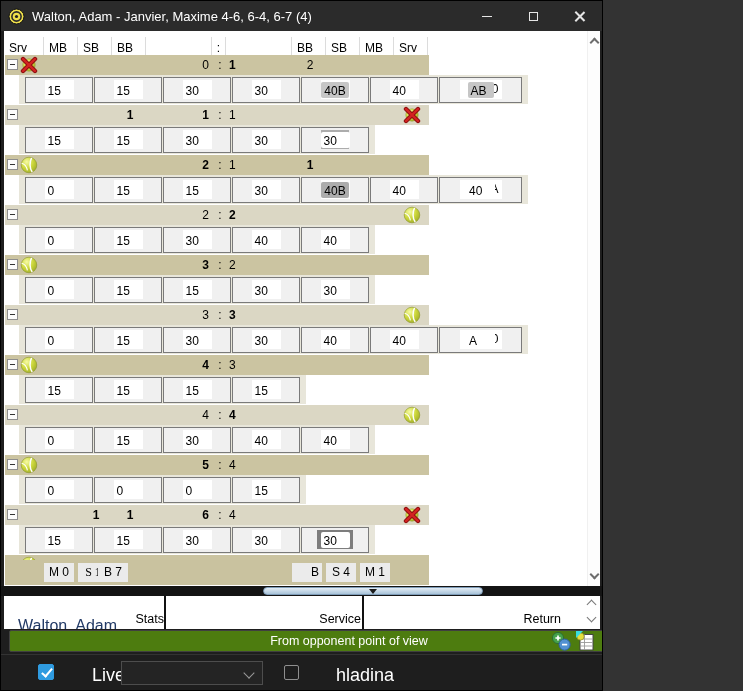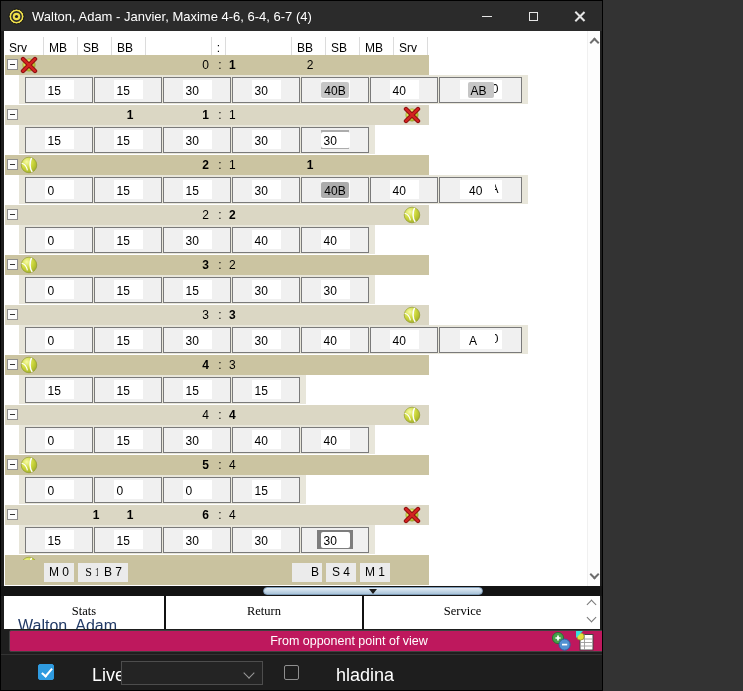--- a/index.html
+++ b/index.html
@@ -58,33 +58,33 @@
   .chev.down{transform:rotate(-45deg);bottom:8px;}
   
   .hstrip{position:relative;height:10px;background:#141414;}
   .hthumb{position:absolute;left:262px;top:1px;width:220px;height:8px;border-radius:4px;
           background:linear-gradient(#e3ecf4,#a9c4da);border:1px solid #7e9cb8;}
   .tri-down{position:absolute;left:50%;top:1px;margin-left:-4px;width:0;height:0;
             border-left:4px solid transparent;border-right:4px solid transparent;border-top:5px solid #1b1b1b;}
   
   .stats{position:relative;margin:0 2px 0 3px;height:33px;background:#fff;overflow:hidden;}
   .statshead{display:flex;height:21px;font-size:12.5px;}
-  .shcell{padding-top:8px;text-align:center;font-family:Liberation Serif, serif;}
+  .shcell{padding-top:16px;text-align:right;}
   .sh-stats{width:160px;}
   .sh-service{width:197px;}
   .sh-return{width:200px;}
   .sdiv{position:absolute;top:0;width:2px;height:33px;background:#111;}
   .partialrow{position:absolute;left:0;top:21px;width:700px;height:12px;overflow:hidden;}
   .partialname{position:absolute;left:14px;top:2px;color:#223a66;font-size:16px;line-height:14px;}
   .statchev{position:absolute;right:5px;width:7px;height:7px;border-left:1.6px solid #777;border-bottom:1.6px solid #777;}
   .statchev.up{transform:rotate(135deg);top:5px;}
   .statchev.down{transform:rotate(-45deg);top:18px;}
   
   .oppbar{position:relative;height:25px;background:#1e1e1e;}
-  .opppanel{position:absolute;left:8px;top:1px;width:680px;height:22px;background:#be185d;border:1px solid #404040;border-radius:2px;
+  .opppanel{position:absolute;left:8px;top:1px;width:680px;height:22px;background:#4d7c0f;border:1px solid #404040;border-radius:2px;
             color:#fff;font-size:12.5px;text-align:center;line-height:21px;}
   .oppicon{position:absolute;top:2px;width:21px;height:21px;}
   .icon-zoomballs{right:30px;}
   .icon-sheet{right:6px;}
   
   .bottombar{position:relative;height:35px;background:#1e1e1e;border-top:1px solid #333;}
   .cb{position:absolute;width:16px;height:16px;border-radius:2px;}
   .cb.checked{background:#2f9be0;border:1px solid #2f9be0;}
   .cb.checked::after{content:"";position:absolute;left:5px;top:1px;width:4px;height:9px;border:solid #fff;border-width:0 2px 2px 0;transform:rotate(40deg);}
   .cb.empty{background:#1e1e1e;border:1px solid #8f8f8f;}
@@ -543,22 +543,22 @@
 
   <div class="hstrip">
     <div class="hthumb">
       <span class="tri-down"></span>
     </div>
   </div>
 
   <div class="stats">
     <div class="statshead">
       <div class="shcell sh-stats">Stats</div>
+      <div class="shcell sh-service">Service</div>
       <div class="shcell sh-return">Return</div>
-      <div class="shcell sh-service">Service</div>
     </div>
     <div class="sdiv" style="left:160px"></div>
     <div class="sdiv" style="left:358px"></div>
     <div class="partialrow">
       <span class="partialname">Walton, Adam</span>
     </div>
     <span class="statchev up"></span>
     <span class="statchev down"></span>
   </div>
 

